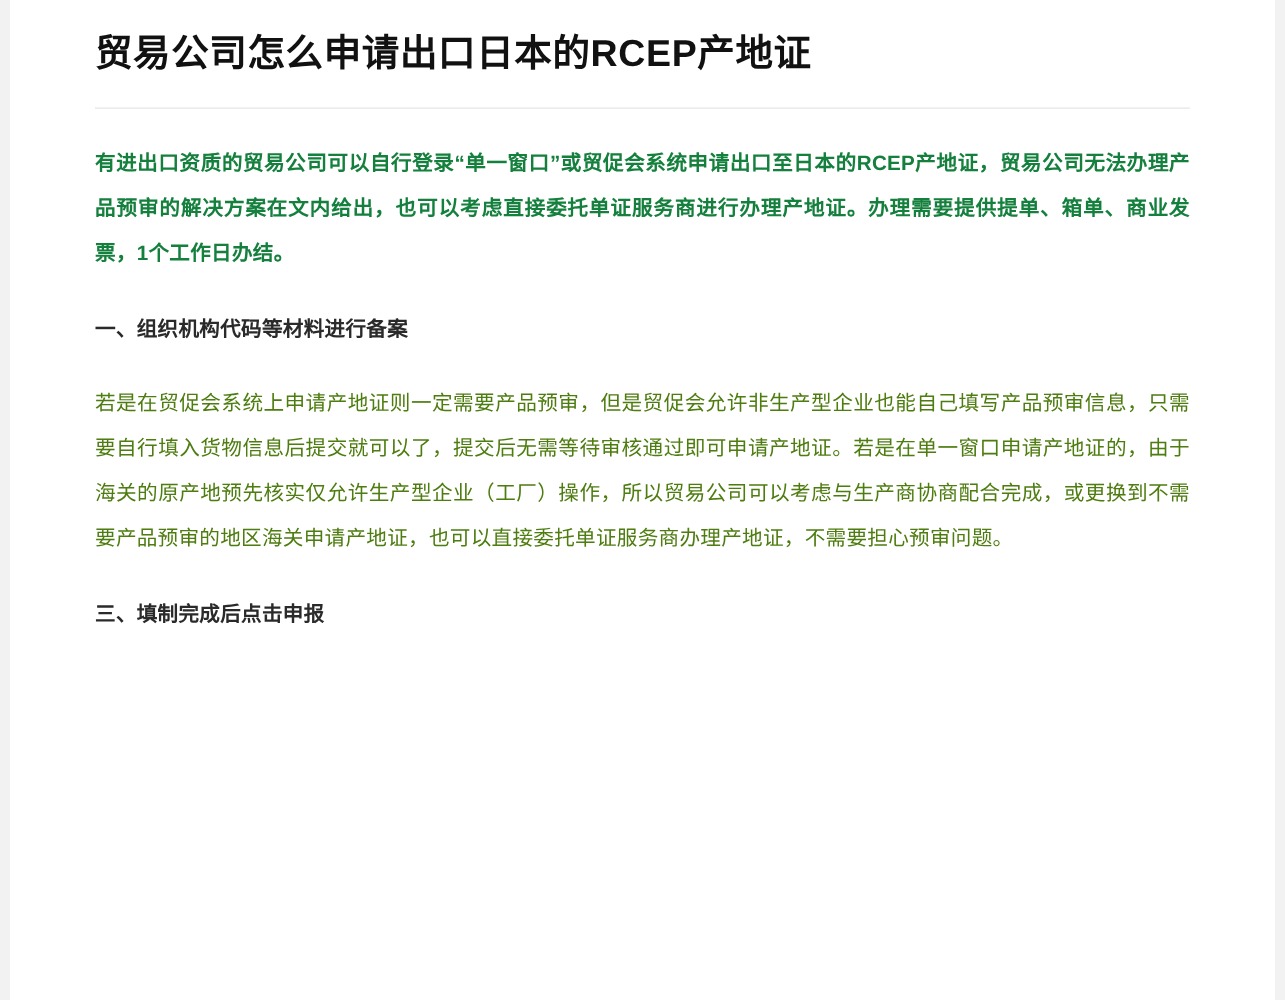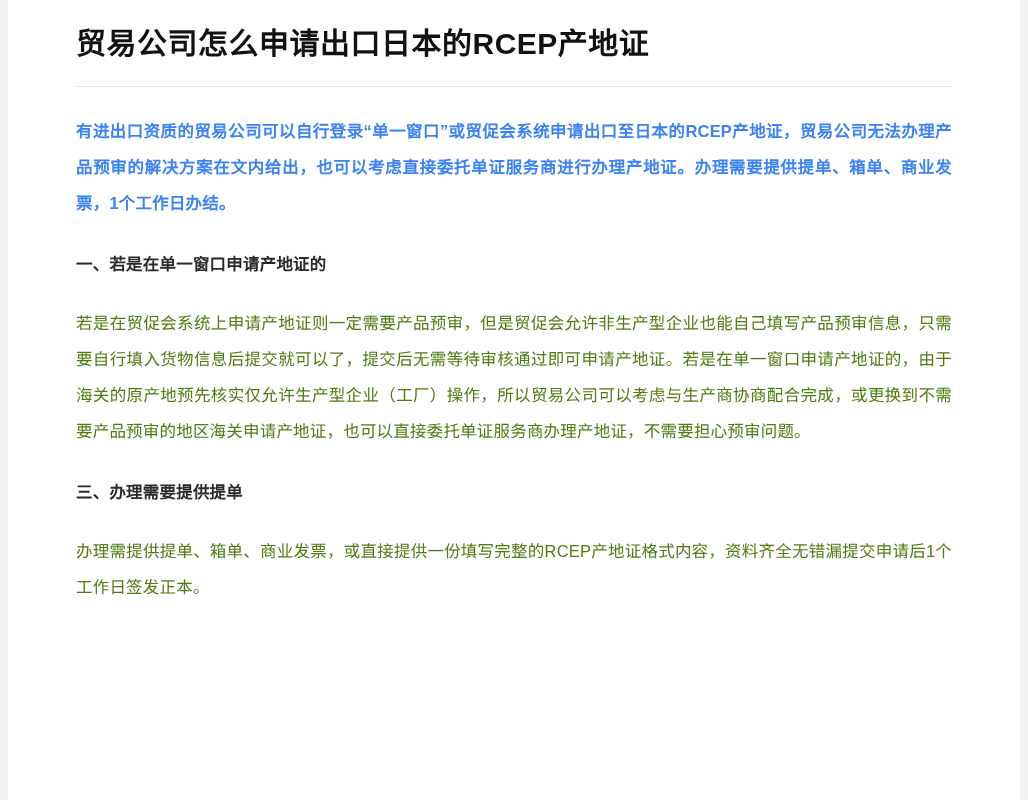--- a/index.html
+++ b/index.html
@@ -60,38 +60,37 @@
   }
   .section-heading {
     font-size: 16.5px;
     line-height: 34px;
     color: #2a2a2a;
     margin: 0 0 24px 0;
     letter-spacing: 0.2px;
   }
   .lede {
     font-weight: bold;
-    color: #3b82f6;
+    color: #15803d;
   }
 </style>
 </head>
 <body>
 
 <div class="page">
   <div class="sheet">
     <article class="article">
 
       <h1 class="article-title">贸易公司怎么申请出口日本的RCEP产地证</h1>
 
       <hr class="title-rule">
 
       <p class="body-text lede">有进出口资质的贸易公司可以自行登录“单一窗口”或贸促会系统申请出口至日本的RCEP产地证，贸易公司无法办理产品预审的解决方案在文内给出，也可以考虑直接委托单证服务商进行办理产地证。办理需要提供提单、箱单、商业发票，1个工作日办结。</p>
 
-      <h2 class="section-heading">一、若是在单一窗口申请产地证的</h2>
+      <h2 class="section-heading">一、组织机构代码等材料进行备案</h2>
       <p class="body-text">若是在贸促会系统上申请产地证则一定需要产品预审，但是贸促会允许非生产型企业也能自己填写产品预审信息，只需要自行填入货物信息后提交就可以了，提交后无需等待审核通过即可申请产地证。若是在单一窗口申请产地证的，由于海关的原产地预先核实仅允许生产型企业（工厂）操作，所以贸易公司可以考虑与生产商协商配合完成，或更换到不需要产品预审的地区海关申请产地证，也可以直接委托单证服务商办理产地证，不需要担心预审问题。</p>
 
 
-      <h2 class="section-heading">三、办理需要提供提单</h2>
-      <p class="body-text">办理需提供提单、箱单、商业发票，或直接提供一份填写完整的RCEP产地证格式内容，资料齐全无错漏提交申请后1个工作日签发正本。</p>
+      <h2 class="section-heading">三、填制完成后点击申报</h2>
 
     </article>
   </div>
 </div>
 
 </body></html>

